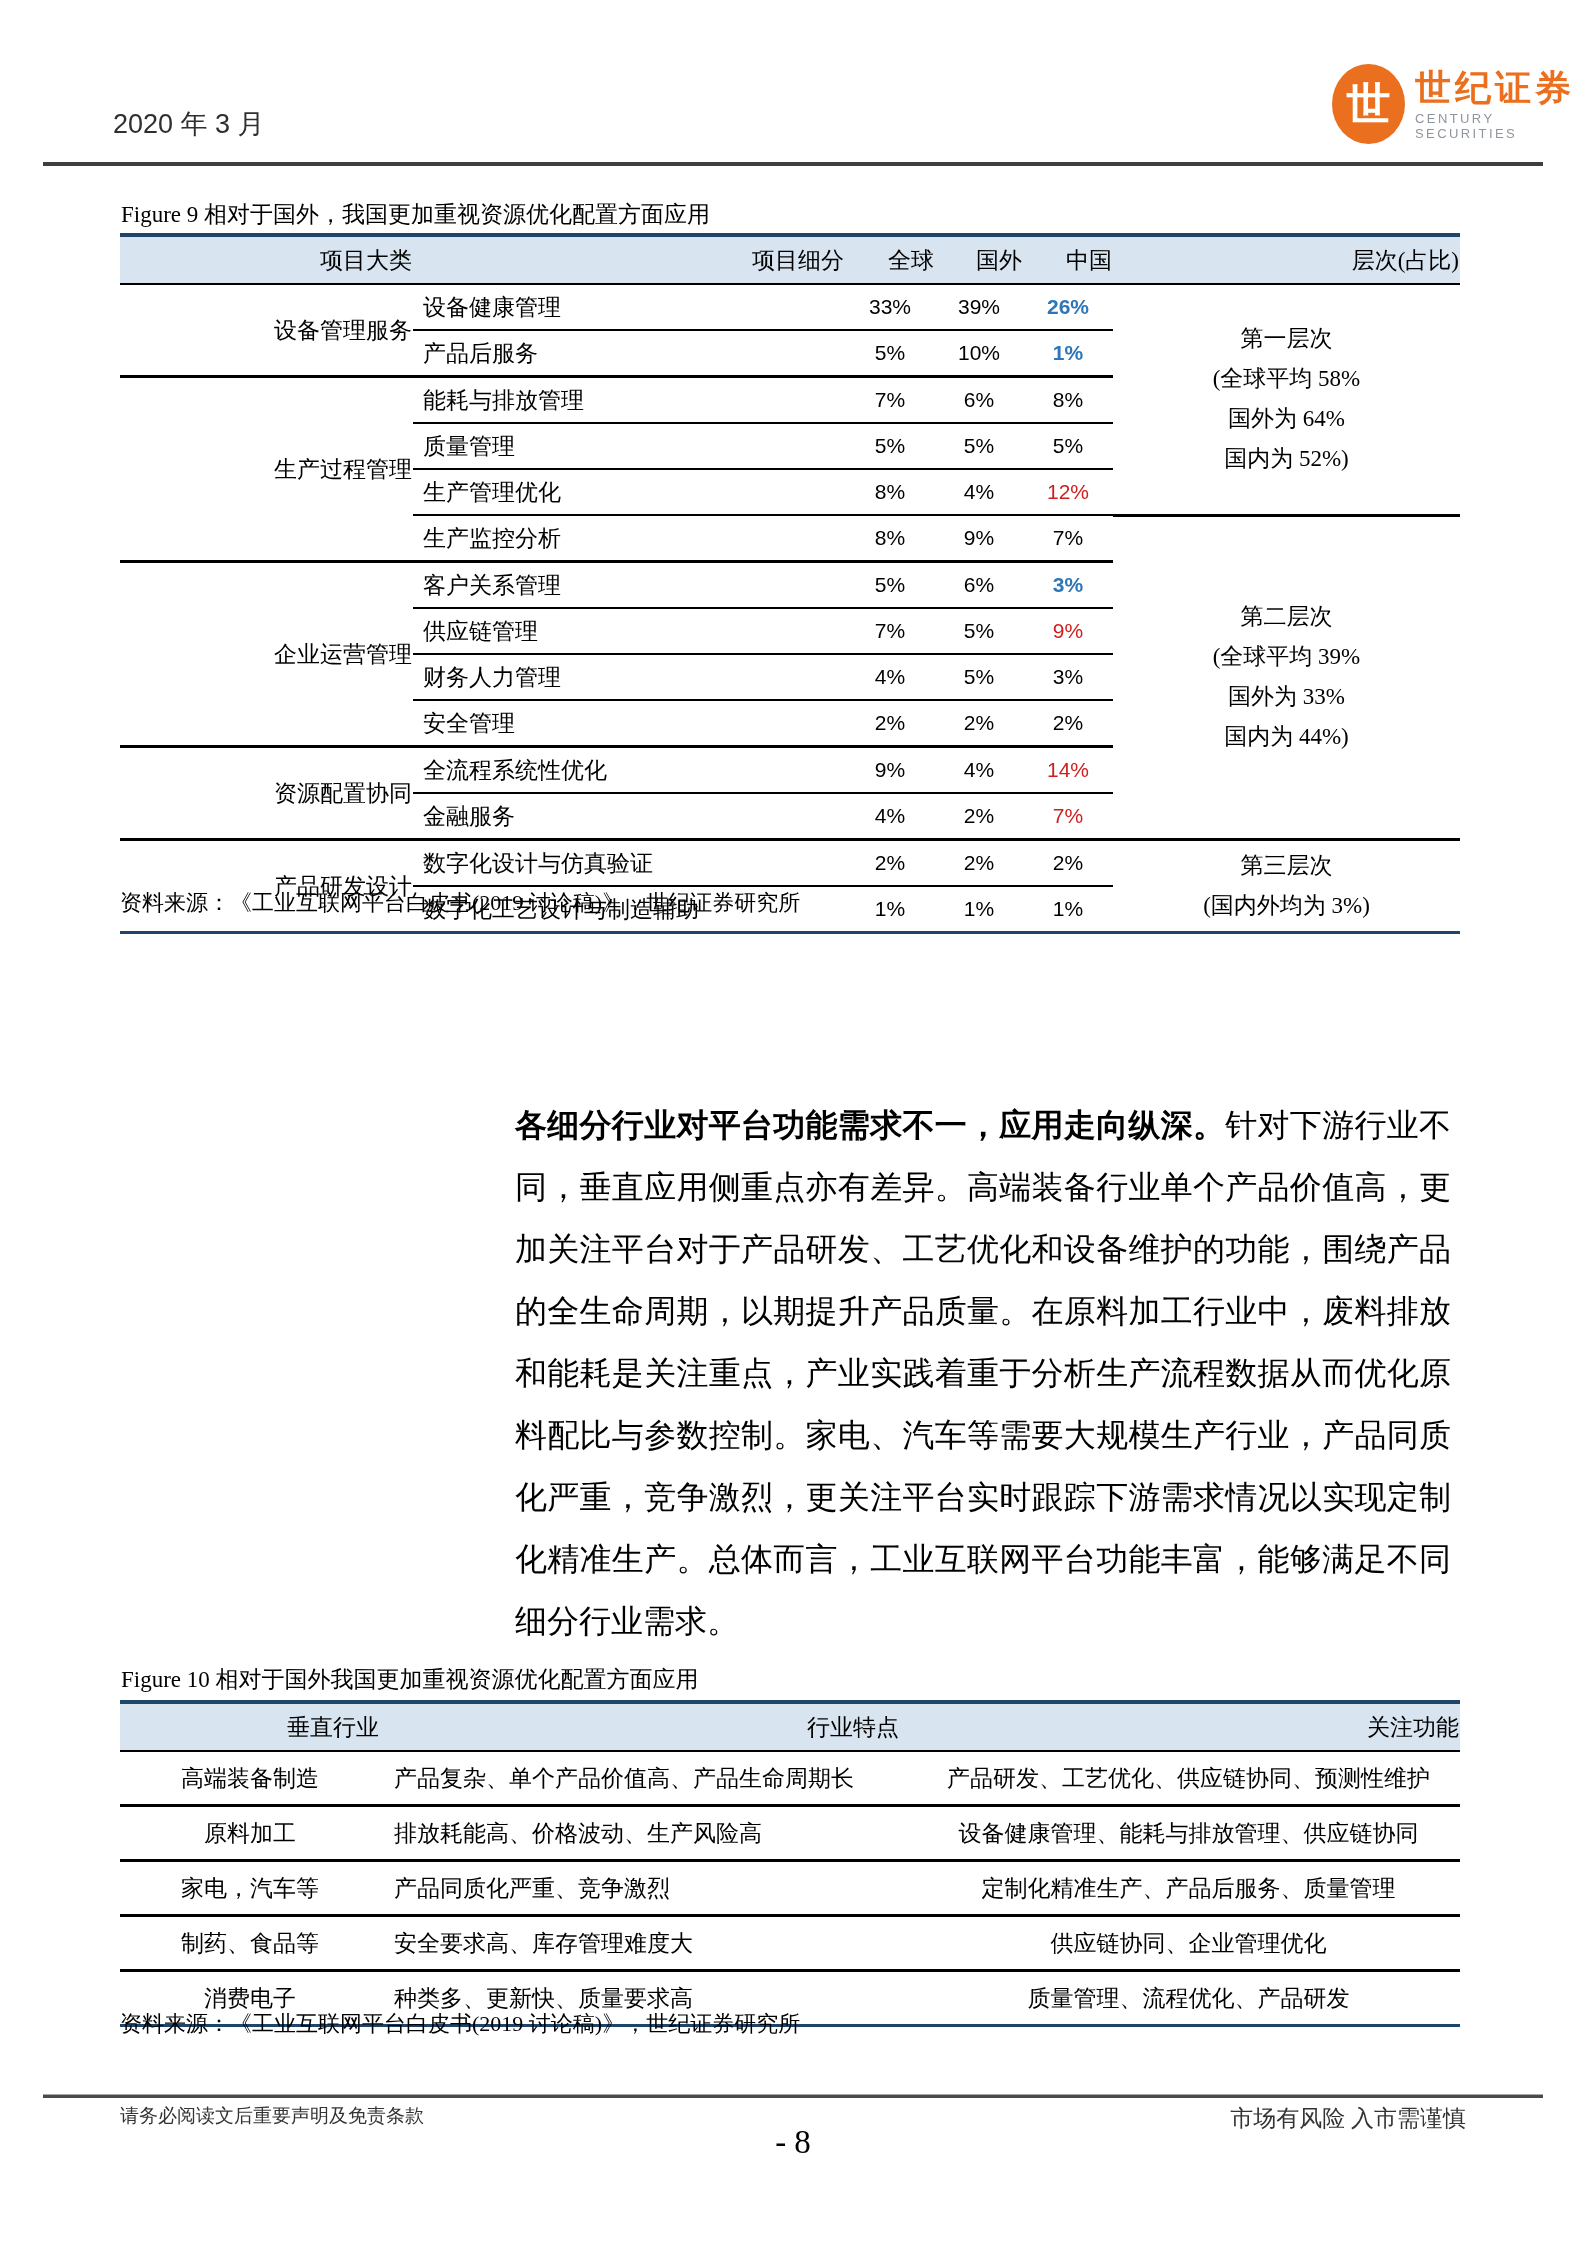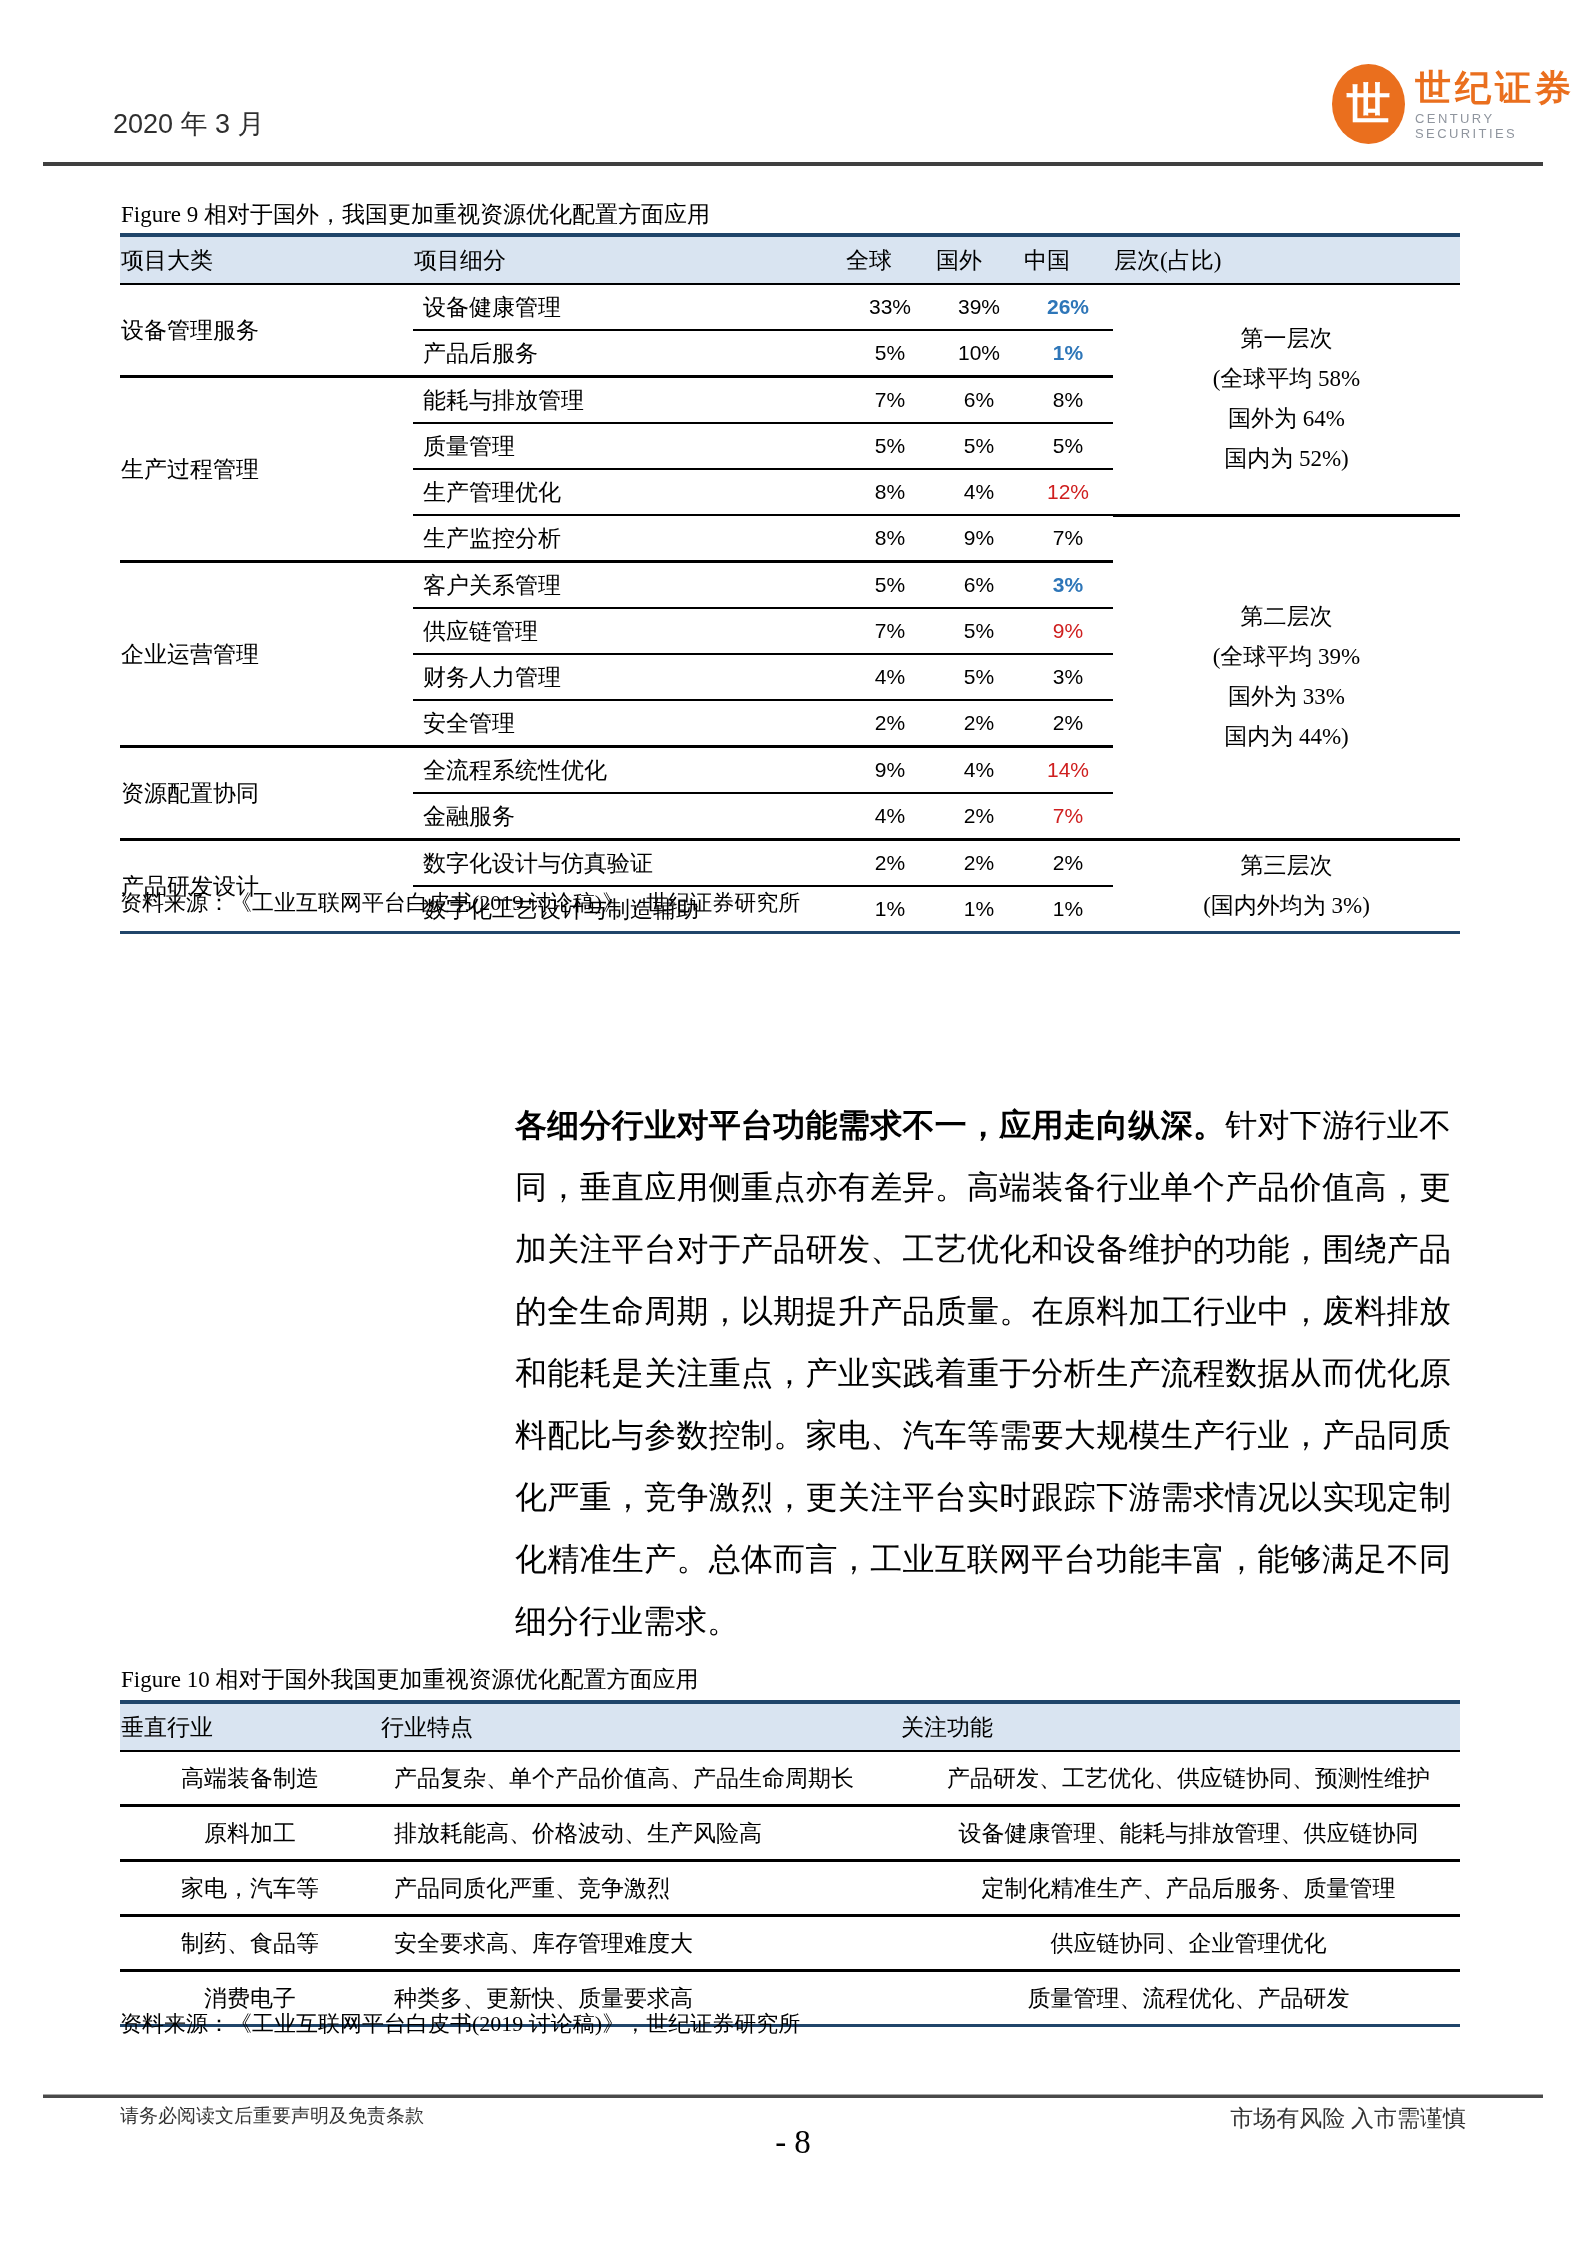--- a/index.html
+++ b/index.html
@@ -23,27 +23,27 @@
   .fig10-title{top:1664px;}
   .source{position:absolute;left:120px;font-size:22px;}
   .fig9-source{top:888px;}
   .fig10-source{top:2009px;}
   
   table{position:absolute;left:120px;width:1340px;border-collapse:collapse;table-layout:fixed;
         border-top:4px solid #20456a;border-bottom:3px solid #20456a;}
   .fig9{top:233px;}
   .fig10{top:1700px;}
   th{background:#d9e4f1;font-weight:normal;font-size:23px;height:44px;vertical-align:middle;
-     border-bottom:2px solid #000;text-align:left;}
+     border-bottom:2px solid #000;text-align:right;}
   td{vertical-align:middle;font-size:23px;border-bottom:2px solid #000;}
   .fig9 td{height:42px;}
   .fig10 td{height:50px;}
   td.gend{border-bottom:3px solid #000;}
   td.nb{border-bottom:none;}
-  td.cat{text-align:left;font-family:Liberation Mono, monospace;}
+  td.cat{text-align:right;font-family:Liberation Mono, monospace;}
   td.item{text-align:left;padding-left:10px;}
   td.val{text-align:center;font-family:"Liberation Sans","DejaVu Sans",sans-serif;font-size:21px;}
   td.tier{text-align:center;line-height:40px;}
   .china-blue{color:#2e76b8;font-weight:bold;}
   .china-red{color:#cf1f1f;}
   td.f10-industry{text-align:center;}
   td.f10-traits{text-align:left;padding-left:14px;}
   td.f10-functions{text-align:center;padding-left:18px;}
   
   .heading{position:absolute;left:511px;top:986px;font-size:29px;font-weight:bold;}

